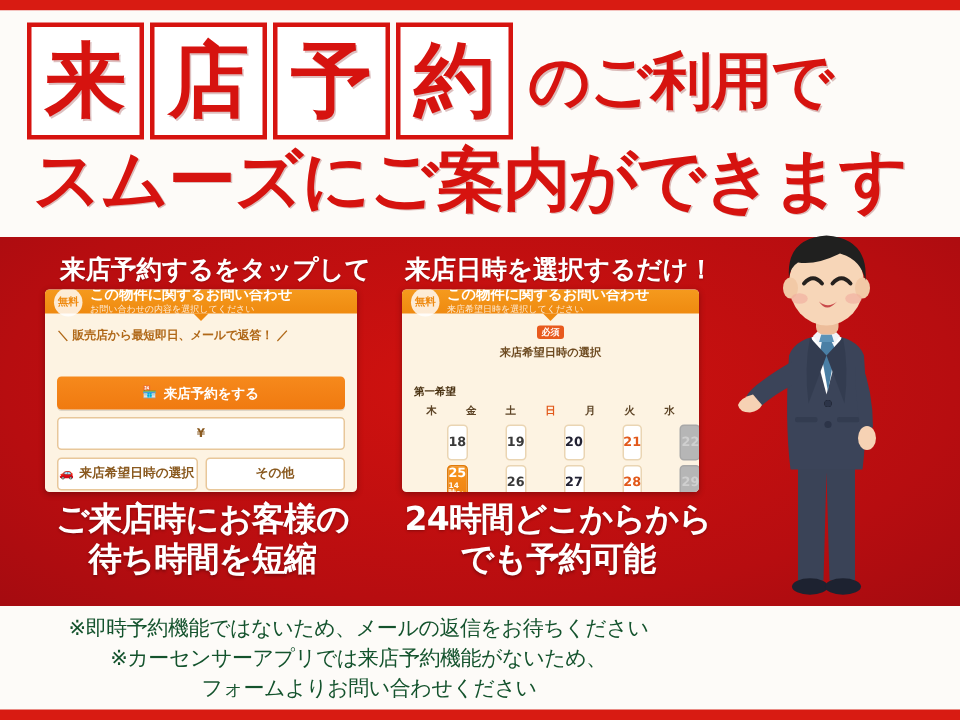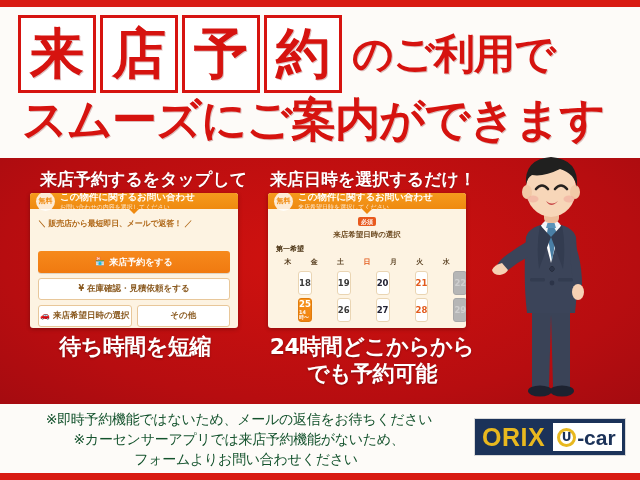--- a/index.html
+++ b/index.html
@@ -105,21 +105,21 @@
   .btn-row{display:flex;gap:5px;margin-top:5px;}
   .btn-row .btn-white{flex:1;margin-top:0;}
   .mini-ico{font-size:8px;line-height:1;}
   
   .cal-label-row{display:flex;align-items:center;gap:4px;margin:1px 0 3px;flex-direction:column;}
   .req-badge{
     background:#e8591d;color:#fff;font-size:6px;font-weight:bold;
     padding:1px 3px;border-radius:2px;line-height:1.2;
   }
   .cal-label{color:#6d4a20;font-size:7.5px;font-weight:bold;}
-  .cal-sub{color:#4a3212;font-size:7px;font-weight:bold;margin:4px 0 3px;}
+  .cal-sub{color:#4a3212;font-size:7px;font-weight:bold;margin:16px 0 3px;}
   .cal-grid{display:grid;grid-template-columns:repeat(7,1fr);gap:3px;}
   .dow{
     text-align:center;font-size:7px;font-weight:bold;color:#5d4426;
     padding-bottom:1px;
   }
   .dow.sun{color:#e2591b;}
   .dow.sat{color:#5d4426;}
   .day{
     height:22px;border-radius:3px;background:#fff;border:1px solid #ead5b3;
     display:flex;flex-direction:column;align-items:center;justify-content:center;
@@ -214,21 +214,20 @@
         <div class="notch"></div>
       </div>
       <div class="mock-body">
         <div class="lead-line">＼ 販売店から最短即日、メールで返答！ ／</div>
         <div class="btn-primary">
           <span class="mini-ico">🏪</span>
           <span>来店予約をする</span>
         </div>
         <div class="btn-white">
           <span class="mini-ico">¥</span>
-          <span>在庫確認・見積依頼をする</span>
         </div>
         <div class="btn-row">
           <div class="btn-white">
             <span class="mini-ico">🚗</span>
             <span>来店希望日時の選択</span>
           </div>
           <div class="btn-white">
             <span>その他</span>
           </div>
         </div>
@@ -277,20 +276,21 @@
           <div class="day bold">27</div>
           <div class="day sun">28</div>
           <div class="day disabled">29</div>
           <div class="day">30</div>
           <div class="day">31</div>
         </div>
       </div>
     </div>
 
     <div class="benefit left">
+      <div>ご来店時にお客様の</div>
       <div>待ち時間を短縮</div>
     </div>
     <div class="benefit right">
       <div>24時間どこからから</div>
       <div>でも予約可能</div>
     </div>
 
   </div>
 
   <svg class="salesman" viewBox="0 0 120 262">
@@ -343,24 +343,17 @@
 
     <path d="M54 56 Q59 64 66 56 Q60 61 54 56 Z" fill="#c94a4a"></path>
   </svg>
 
   <div class="footer">
     <div class="notes">
       <div>※即時予約機能ではないため、メールの返信をお待ちください</div>
       <div>※カーセンサーアプリでは来店予約機能がないため、</div>
       <div class="indent">フォームよりお問い合わせください</div>
     </div>
-    <div class="logo">
-      <span class="logo-orix">ORIX</span>
-      <span class="logo-ucar">
-        <span class="logo-u">U</span>
-        <span class="logo-car">-car</span>
-      </span>
-    </div>
   </div>
 
   <div class="bottom-rule"></div>
 
 </div>
 
 </body></html>

